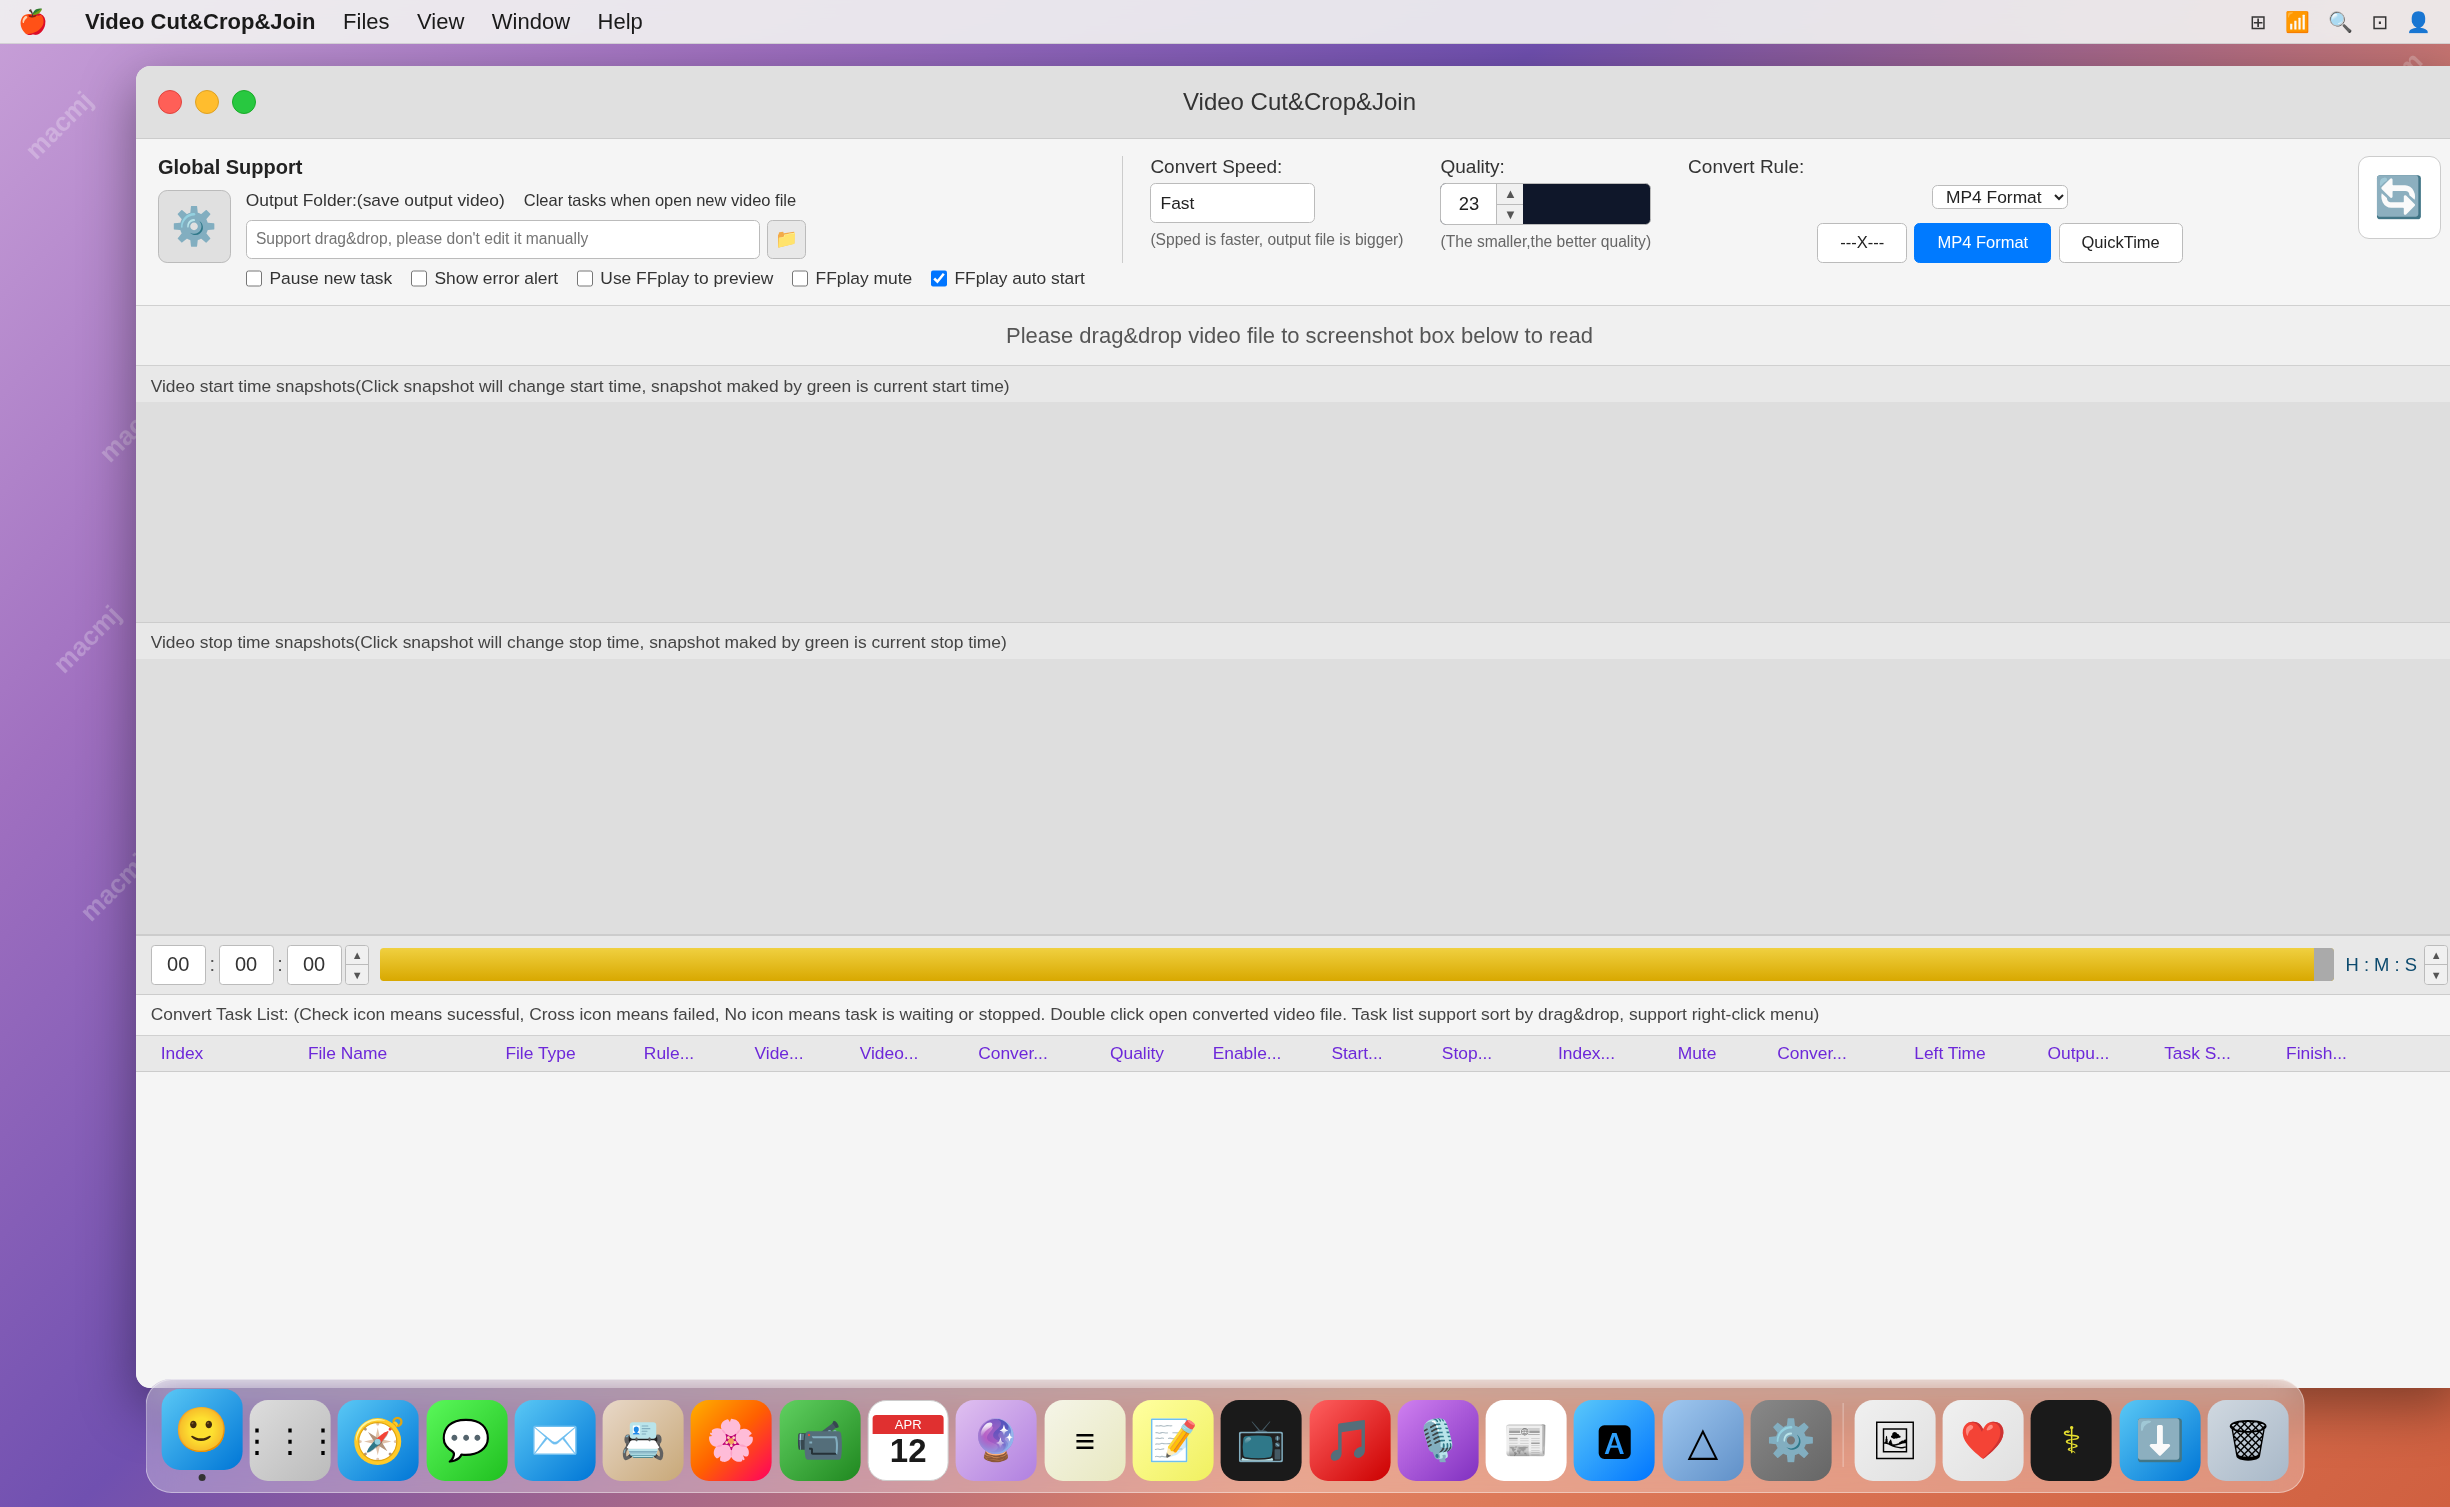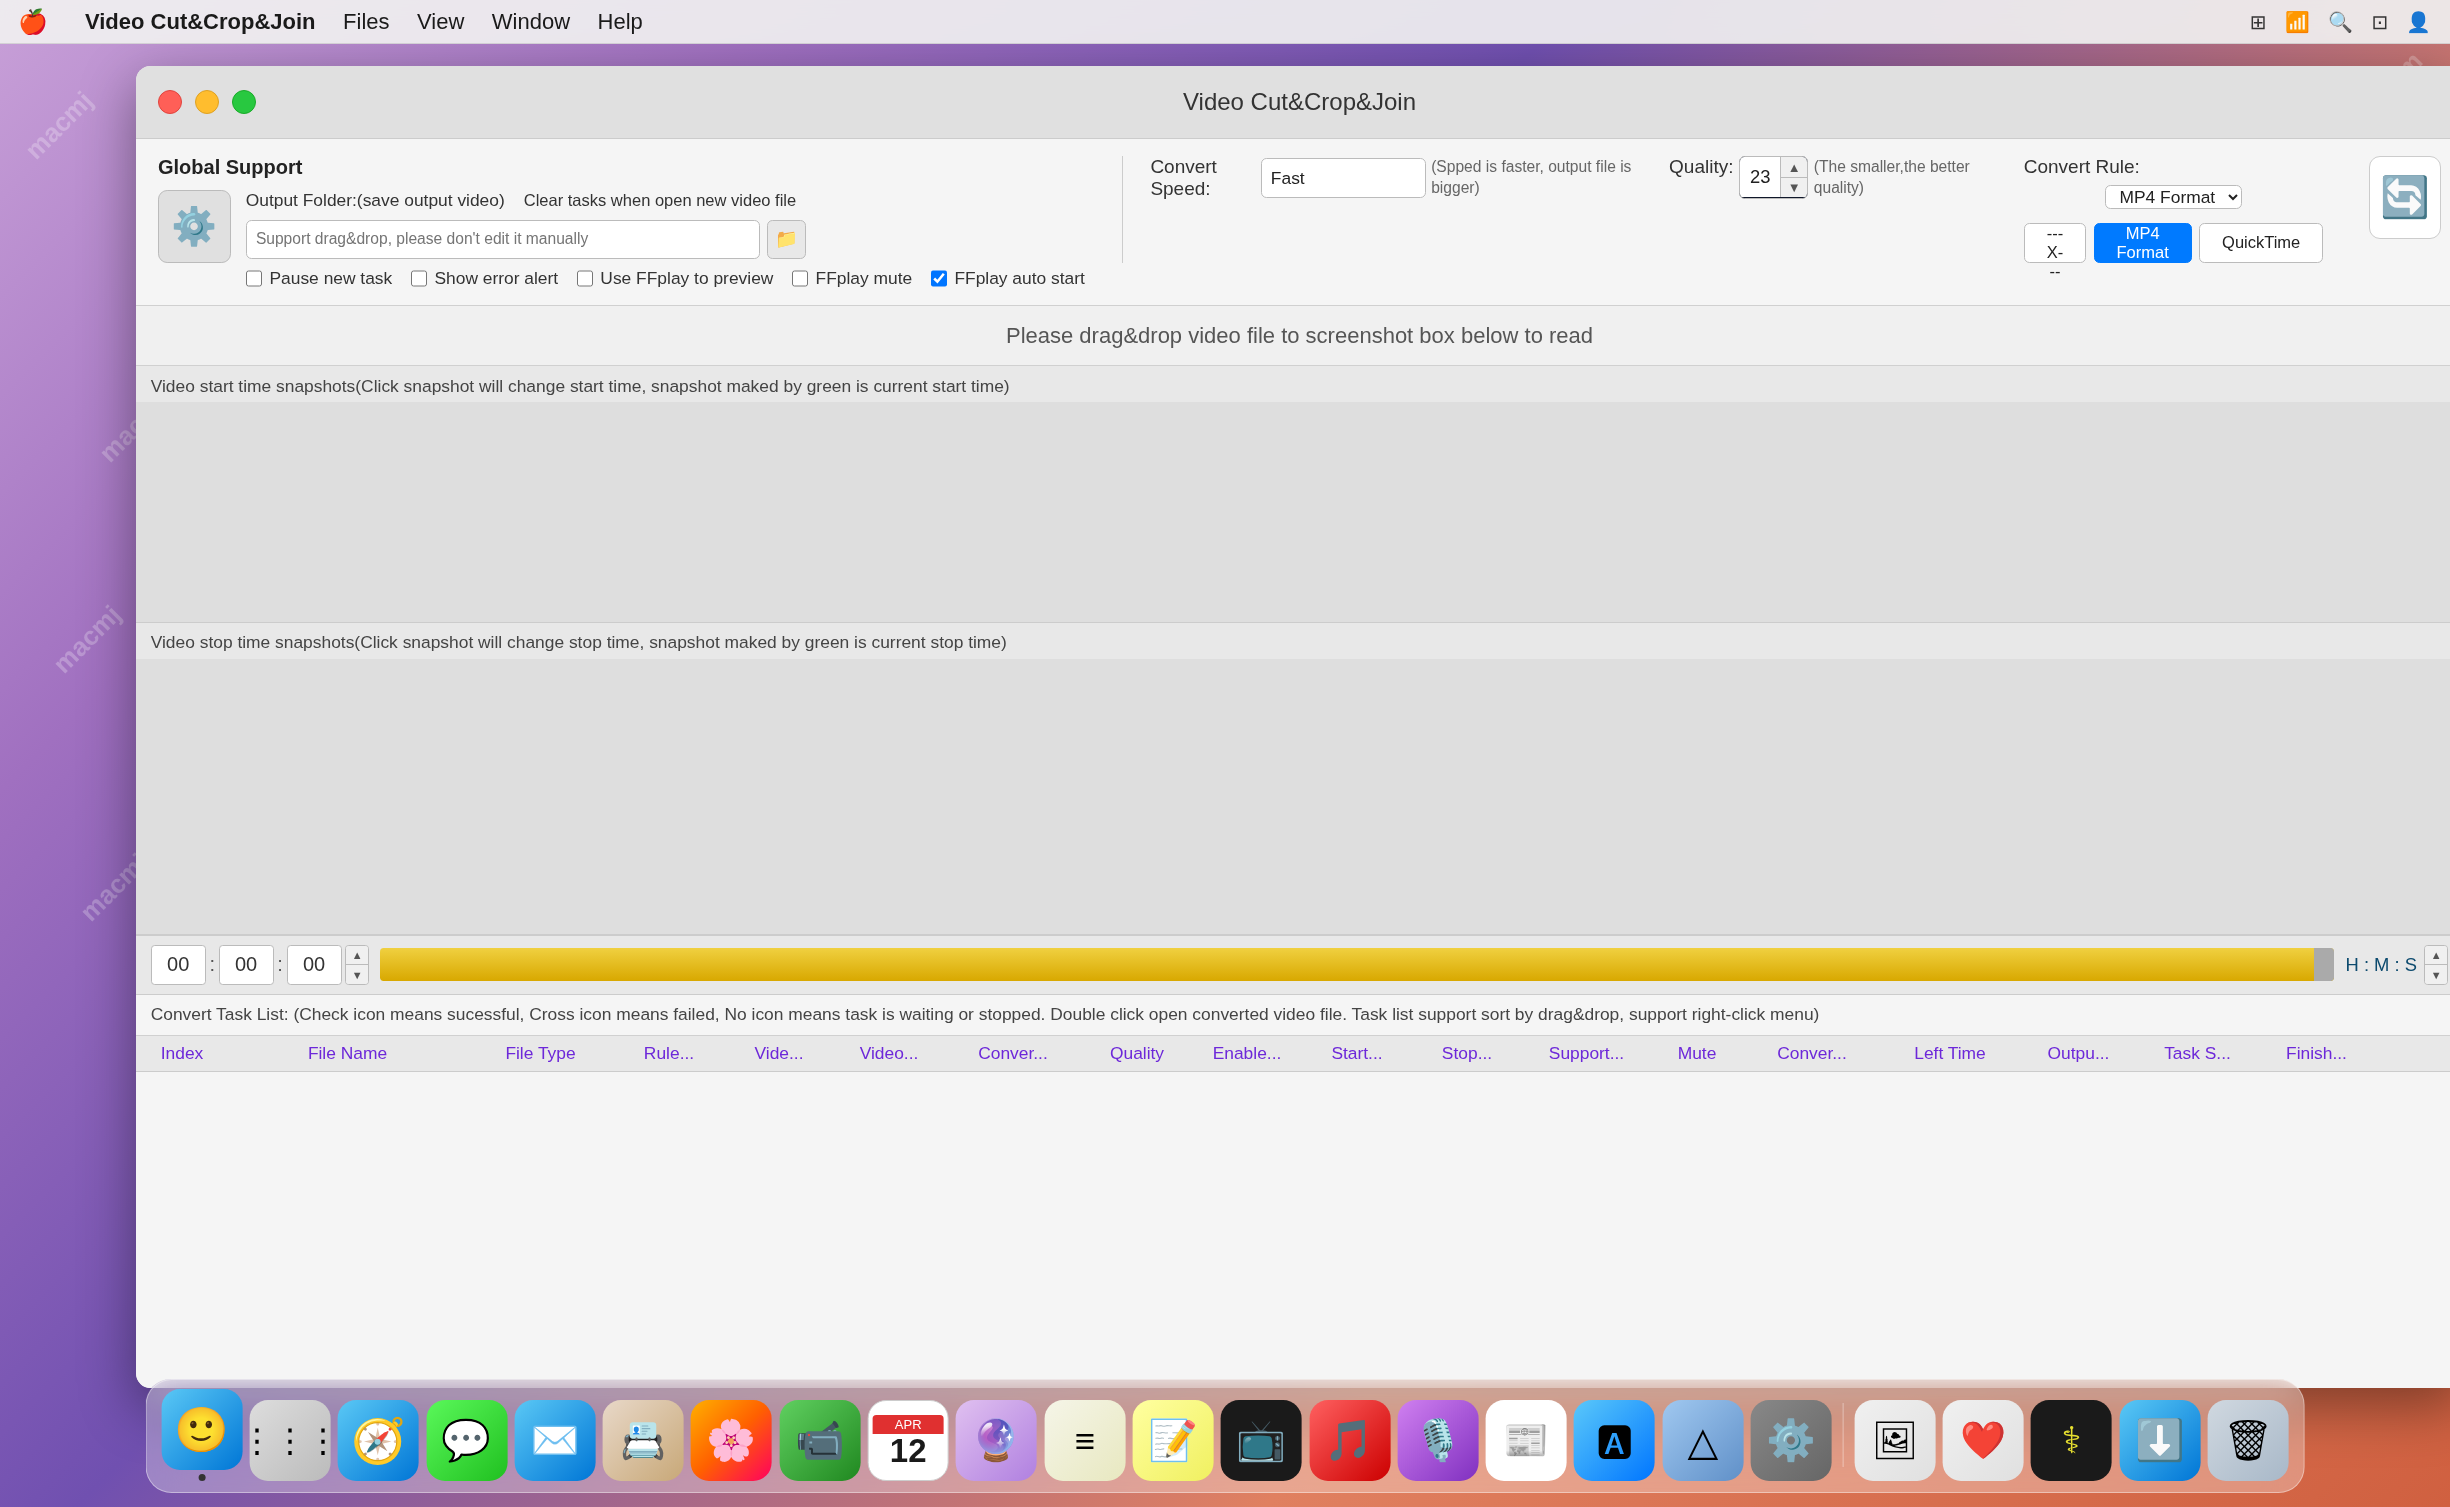--- a/index.html
+++ b/index.html
@@ -209,20 +209,21 @@
       border-left: 0.9px solid #ccc;
       padding-left: 27.5px;
     }
     .convert-settings-row {
       display: flex;
       gap: 37px;
       align-items: flex-start;
     }
     .convert-field {
       display: flex;
+      flex-direction: column;
       gap: 5.5px;
     }
     .field-label {
       font-size: 19px;
       font-weight: 500;
       color: #333;
     }
     .field-sublabel {
       font-size: 15.6px;
       color: #666;
@@ -720,21 +721,21 @@
         <div class="task-col" style="width:239px;">File Name</div>
         <div class="task-col" style="width:147px;">File Type</div>
         <div class="task-col" style="width:110px;">Rule...</div>
         <div class="task-col" style="width:110px;">Vide...</div>
         <div class="task-col" style="width:110px;">Video...</div>
         <div class="task-col" style="width:138px;">Conver...</div>
         <div class="task-col" style="width:110px;">Quality</div>
         <div class="task-col" style="width:110px;">Enable...</div>
         <div class="task-col" style="width:110px;">Start...</div>
         <div class="task-col" style="width:110px;">Stop...</div>
-        <div class="task-col" style="width:129px;">Support...</div>
+        <div class="task-col" style="width:129px;">Index...</div>
         <div class="task-col" style="width:92px;">Mute</div>
         <div class="task-col" style="width:138px;">Conver...</div>
         <div class="task-col" style="width:138px;">Left Time</div>
         <div class="task-col" style="width:119px;">Outpu...</div>
         <div class="task-col" style="width:119px;">Task S...</div>
         <div class="task-col" style="width:119px;">Finish...</div>
       </div>
     </div>
   </div>
 </div>

